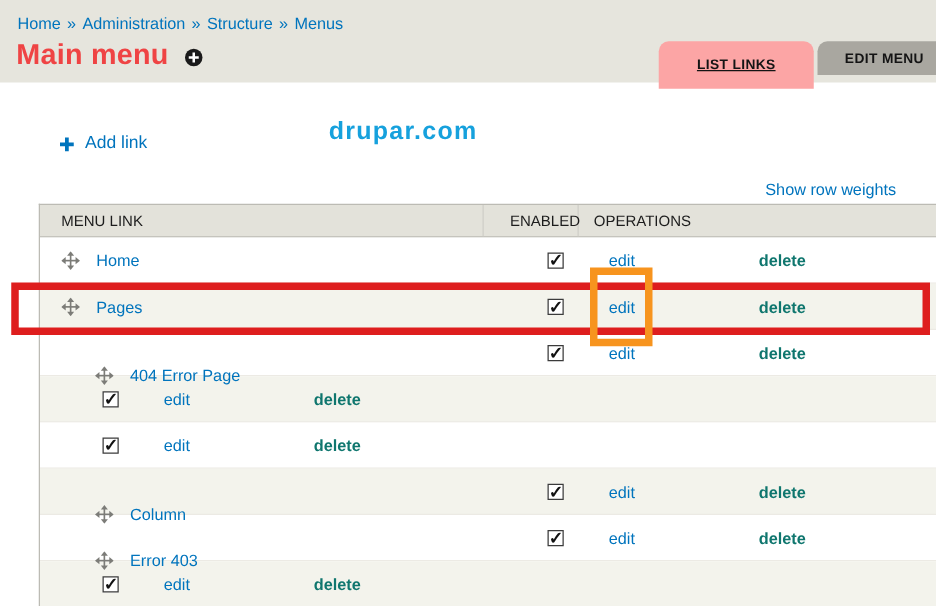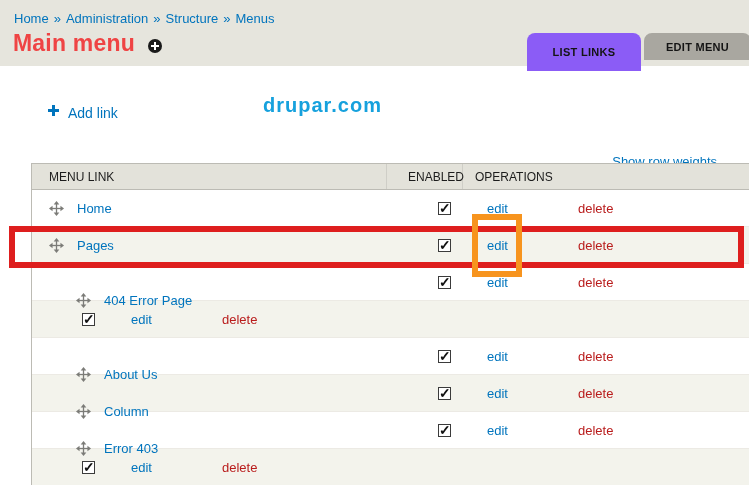--- a/index.html
+++ b/index.html
@@ -20,51 +20,51 @@
   .page-title { font-size:23px; font-weight:bold; color:#ef4444; letter-spacing:0.2px; }
   .help-dot { width:14px; height:14px; border-radius:50%; background:#1a1a1a; position:relative; display:inline-block; margin-left:13px; margin-top:5px; cursor:pointer; }
   .help-dot::before { content:""; position:absolute; left:3px; top:6px; width:8px; height:2px; background:#fff; }
   .help-dot::after  { content:""; position:absolute; left:6px; top:3px; width:2px; height:8px; background:#fff; }
 
   
   .tabs { position:absolute; top:33px; left:527px; display:flex; gap:3px; }
   .tab { height:27px; display:flex; align-items:center; justify-content:center;
          font-size:11px; font-weight:bold; letter-spacing:0.3px; color:#141414;
          border-radius:8px 8px 0 0; cursor:pointer; }
-  .tab-active { width:114px; background:#8b5cf6; height:38px; }
+  .tab-active { width:124px; background:#fca5a5; height:38px;text-decoration:underline; }
   .tab-inactive { width:107px; background:#a9a7a0; }
 
   
-  .add-link { position:absolute; top:105px; left:48px; display:flex; align-items:flex-start; font-size:14px; color:#0074bd; cursor:pointer; text-decoration:none; }
+  .add-link { position:absolute; top:105px; left:48px; display:flex; align-items:flex-end; font-size:14px; color:#0074bd; cursor:pointer; text-decoration:none; }
   .plus-icon { width:11px; height:11px; position:relative; display:inline-block; margin-right:9px; }
   .plus-icon::before { content:""; position:absolute; top:4px; left:0; width:11px; height:3px; background:#0074bd; }
   .plus-icon::after  { content:""; position:absolute; top:0; left:4px; width:3px; height:11px; background:#0074bd; }
 
   .watermark { position:absolute; top:94px; left:263px; font-size:20px; font-weight:bold; color:#16a1dd; letter-spacing:1px; }
 
-  .show-weights { position:absolute; top:144px; right:32px; font-size:13px; color:#0074bd; cursor:pointer; text-decoration:none;margin-top:10px; }
+  .show-weights { position:absolute; top:144px; right:32px; font-size:13px; color:#0074bd; cursor:pointer; text-decoration:none; }
 
   
   .menu-table { position:absolute; top:163px; left:31px; width:733px; border:1px solid #bcbbb4; border-bottom:none; background:#fff; }
   .thead { display:flex; height:26px; background:#e3e2da; border-bottom:1px solid #bcbbb4; }
   .th { font-size:12px; color:#1c1c1c; display:flex; align-items:center; }
   .th-link    { width:355px; padding-left:17px; border-right:1px solid #cfcec7; }
   .th-enabled { width:76px;  padding-left:21px; border-right:1px solid #cfcec7;text-align:center; }
   .th-ops     { flex:1; padding-left:12px; }
 
   .trow { display:flex; height:37px; align-items:center; background:#ffffff; border-bottom:1px solid #eceae4; }
   .trow.alt { background:#f3f3ec; }
   .cell-link { width:356px; display:flex; align-items:center; padding-left:17px; }
   .trow.child .cell-link { padding-left:44px;margin-top:36px; }
   .drag { width:15px; height:15px; margin-right:13px; flex:none; cursor:move; display:inline-flex; }
   .mlink { font-size:13px; color:#0074bd; text-decoration:none; cursor:pointer; }
   .cell-enabled { width:76px; padding-left:50px; }
   .cell-ops { flex:1; display:flex; align-items:flex-end; }
   .op-edit   { margin-left:23px; font-size:13px; color:#0074bd; text-decoration:none; cursor:pointer; }
-  .op-delete { margin-left:70px; font-size:13px; color:#b91c1c; text-decoration:none; cursor:pointer; }
+  .op-delete { margin-left:99px; font-size:13px; color:#0f766e; text-decoration:none; cursor:pointer;font-weight:bold; }
 
   input.enabled-box { appearance:none; -webkit-appearance:none; width:13px; height:13px;
     border:1px solid #3b3b3b; background:#fff; position:relative; cursor:pointer; display:block; }
   input.enabled-box:checked::after { content:"\2713"; position:absolute; top:-3px; left:0px;
     font-size:14px; font-weight:bold; color:#111; }
 
   
   .red-box    { position:absolute; left:9px;  top:226px; width:735px; height:42px; border:6px solid #de1e1e; z-index:5; }
   .orange-box { position:absolute; left:472px; top:214px; width:50px; height:63px; border:6px solid #f7941e; z-index:6; }
 </style>
@@ -182,35 +182,20 @@
     <div class="cell-enabled">
       <input type="checkbox" class="enabled-box" checked="" style="">
     </div>
     <div class="cell-ops">
       <a class="op-edit">edit</a>
       <a class="op-delete">delete</a>
     </div>
   </div>
 
   <div class="trow child">
-    <div class="cell-link">
-      <span class="drag">
-        <svg viewBox="0 0 16 16" width="15" height="15">
-          <g fill="#7c7c78">
-            <polygon points="8,0 5,3.8 11,3.8"></polygon>
-            <polygon points="8,16 5,12.2 11,12.2"></polygon>
-            <polygon points="0,8 3.8,5 3.8,11"></polygon>
-            <polygon points="16,8 12.2,5 12.2,11"></polygon>
-            <rect x="7.3" y="3" width="1.4" height="10"></rect>
-            <rect x="3" y="7.3" width="10" height="1.4"></rect>
-          </g>
-        </svg>
-      </span>
-      <a class="mlink">About Us</a>
-    </div>
     <div class="cell-enabled">
       <input type="checkbox" class="enabled-box" checked="" style="">
     </div>
     <div class="cell-ops">
       <a class="op-edit">edit</a>
       <a class="op-delete">delete</a>
     </div>
   </div>
 
   <div class="trow alt child">

